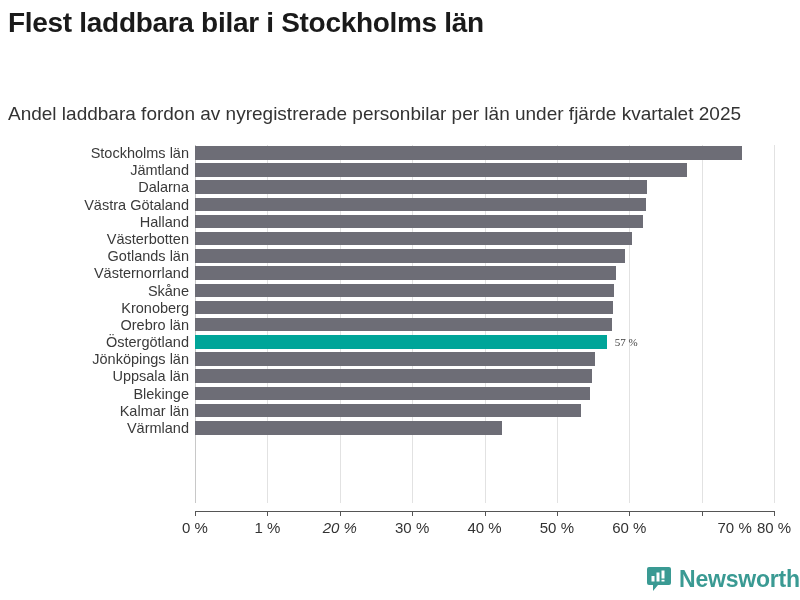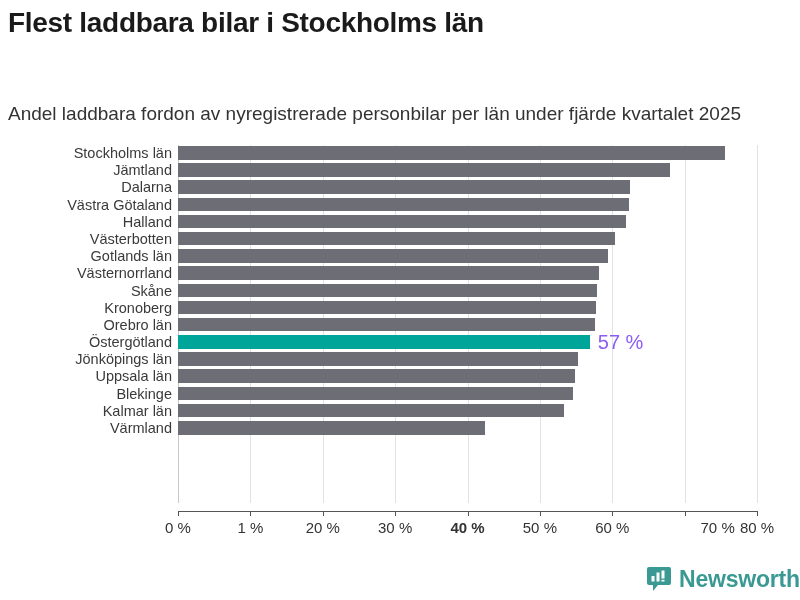--- a/index.html
+++ b/index.html
@@ -33,21 +33,21 @@
     font-size: 19px;
     font-weight: normal;
     color: #333333;
     line-height: 26px;
     margin-top: 43px;
   }
 
   
   .plot {
     position: absolute;
-    left: 0; top: 140px;
+    left: 17px; top: 140px;
     width: 732px; height: 400px;
   }
   .gridlines {
     position: absolute;
     left: 0; top: 0; width: 800px; height: 368px;
   }
   .gridline {
     position: absolute;
     top: 5px;
     width: 1px;
@@ -82,24 +82,25 @@
     position: absolute;
     left: 178px;
     top: 1px;
     height: 13.5px;
     background: #6d6d76;
   }
   .bar.hl { background: #00a599; }
   .vallabel {
     position: absolute;
     top: 0px;
-    font-size: 20px;
-    color: #8b5cf6;
+    font-size: 11px;
+    color: #404040;
     line-height: 16px;
     white-space: nowrap;
+    font-family: Liberation Serif, serif;
   }
 
   .axis-line {
     position: absolute;
     left: 178px; top: 371px;
     width: 580px; height: 1px;
     background: #555555;
   }
   .tick {
     position: absolute;
@@ -224,25 +225,25 @@
           <div class="bar" style="width: 306.87px;"></div>
         </div>
       </div>
     <div class="axis-line"></div>
     <div id="ticks">
         <div class="tick" style="left: 178px;"></div>
         <div class="ticklabel" style="left: 178px;">0 %</div>
         <div class="tick" style="left: 250.375px;"></div>
         <div class="ticklabel" style="left: 250.375px;">1 %</div>
         <div class="tick" style="left: 322.75px;"></div>
-        <div class="ticklabel" style="left: 322.75px;">20 %</div>
+        <div class="ticklabel" style="left: 322.75px; font-style: italic;">20 %</div>
         <div class="tick" style="left: 395.125px;"></div>
         <div class="ticklabel" style="left: 395.125px;">30 %</div>
         <div class="tick" style="left: 467.5px;"></div>
-        <div class="ticklabel" style="left: 467.5px; font-weight: bold;">40 %</div>
+        <div class="ticklabel" style="left: 467.5px;">40 %</div>
         <div class="tick" style="left: 539.875px;"></div>
         <div class="ticklabel" style="left: 539.875px;">50 %</div>
         <div class="tick" style="left: 612.25px;"></div>
         <div class="ticklabel" style="left: 612.25px;">60 %</div>
         <div class="tick" style="left: 684.625px;"></div>
         <div class="ticklabel" style="left: 684.625px; margin-left: 33px;">70 %</div>
         <div class="tick" style="left: 757px;"></div>
         <div class="ticklabel" style="left: 757px;">80 %</div>
       </div>
   </div>

